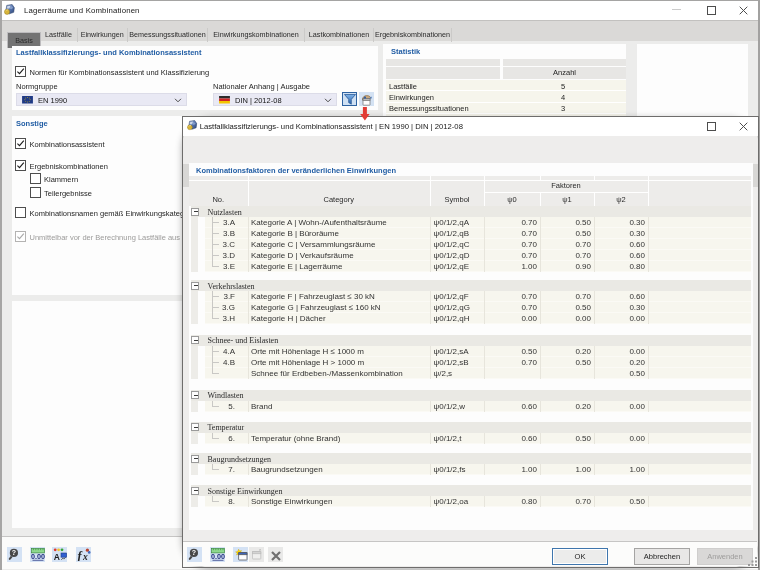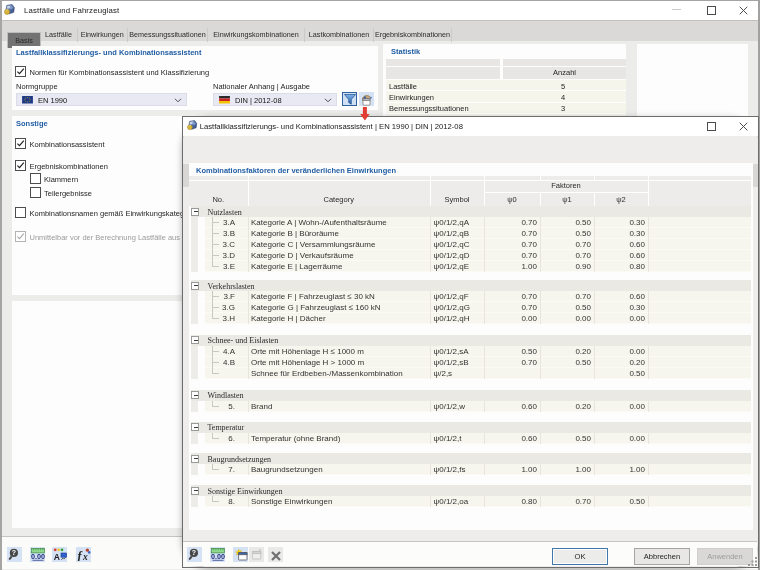--- a/index.html
+++ b/index.html
@@ -66,21 +66,21 @@
               <stop offset="0.45" stop-color="#5b79b2"></stop>
               <stop offset="1" stop-color="#2c4576"></stop>
             </linearGradient>
           </defs>
 <path d="M3.2 1.6 L9.6 0.6 L12.2 4.4 L11.4 9.8 L6.2 11.6 L2.2 8.0 Z" fill="url(#bg1)" stroke="#22375e" stroke-width="0.6"></path>
 <path d="M4.2 2.6 L7.6 2.0 L6.4 5.2 L3.4 5.4 Z" fill="#dbe4f2" opacity="0.85"></path>
 <path d="M7.9 2.2 L10.9 4.3 L8.7 6.2 L6.6 5.3 Z" fill="#8ea6cf" opacity="0.8"></path>
 <circle cx="3.6" cy="9.2" r="3.1" fill="#d8b53a" stroke="#8a7015" stroke-width="0.5"></circle>
 <path d="M2.0 8.0 A3.1 3.1 0 0 1 5.0 6.9" stroke="#f0dc88" stroke-width="1" fill="none"></path>
 </svg></span>
-   <span class="ttext">Lastfälle und Fahrzeuglast</span>
+   <span class="ttext">Lagerräume und Kombinationen</span>
    <span class="abs" style="left:672px;top:9px;width:9px;height:1px;background:#cbcbcb"></span>
    <span class="abs" style="left:707px;top:5.5px"><svg width="9" height="9" viewBox="0 0 9 9">
           <rect x="0.5" y="0.5" width="8" height="8" fill="none" stroke="#4d4d4d" stroke-width="1"></rect>
         </svg></span>
    <span class="abs" style="left:738.5px;top:5.5px"><svg width="9" height="9" viewBox="0 0 9 9">
           <path d="M0.7 0.7 L8.3 8.3 M8.3 0.7 L0.7 8.3" stroke="#4d4d4d" stroke-width="1"></path>
         </svg></span>
  </div>
  <div id="mtabs">
    <div class="mtab act" style="left:7px;width:34px">Basis</div>

